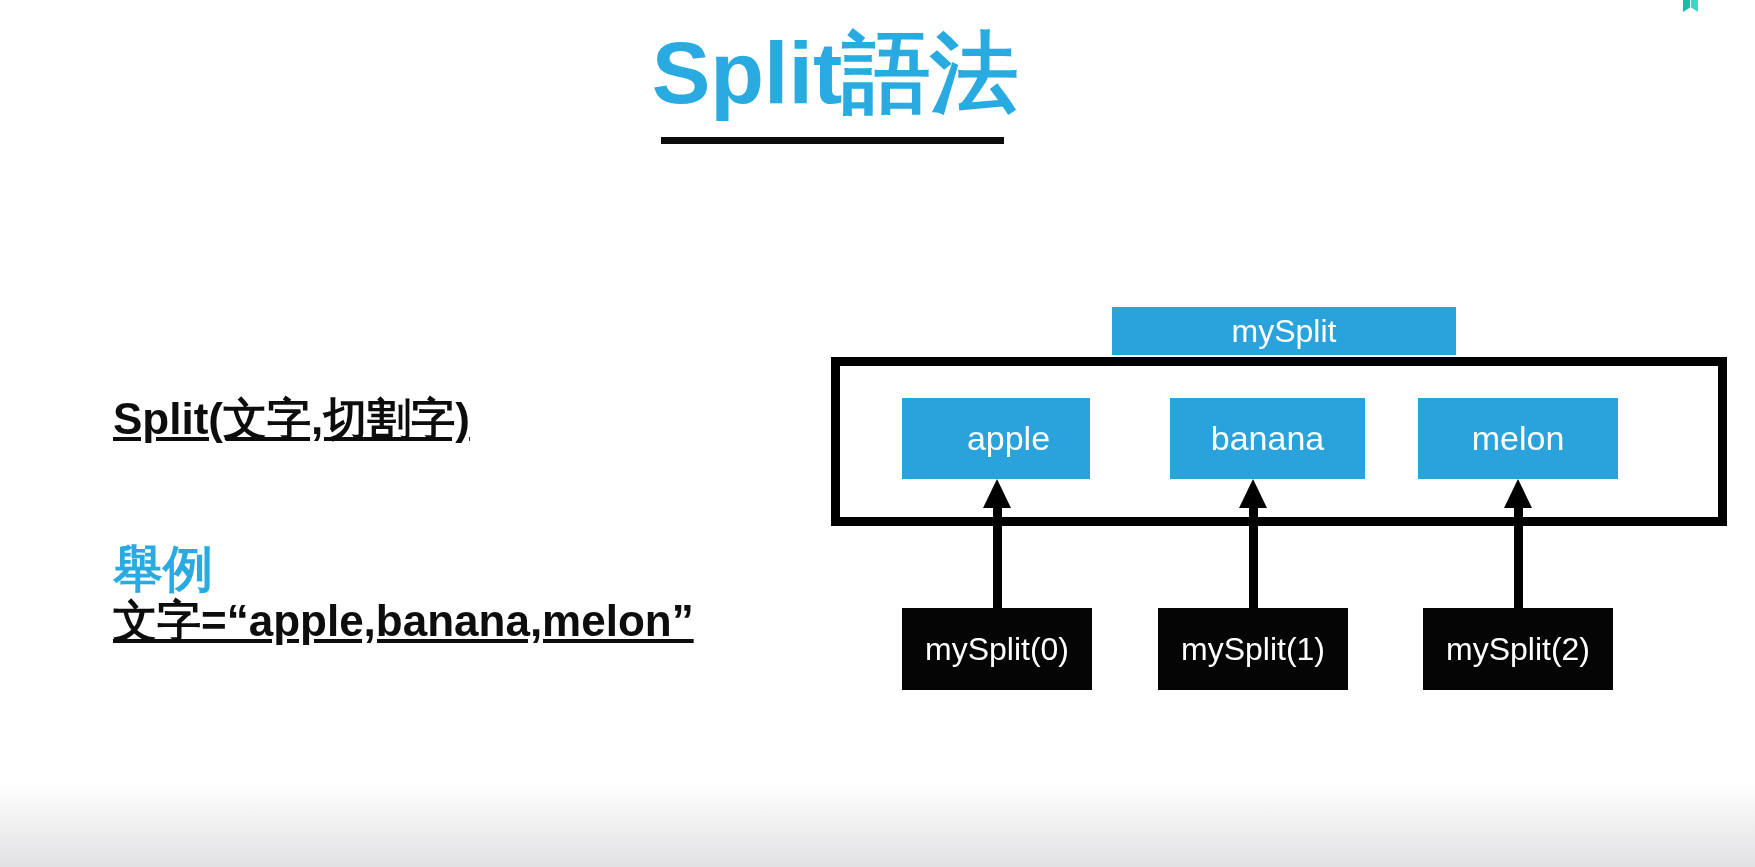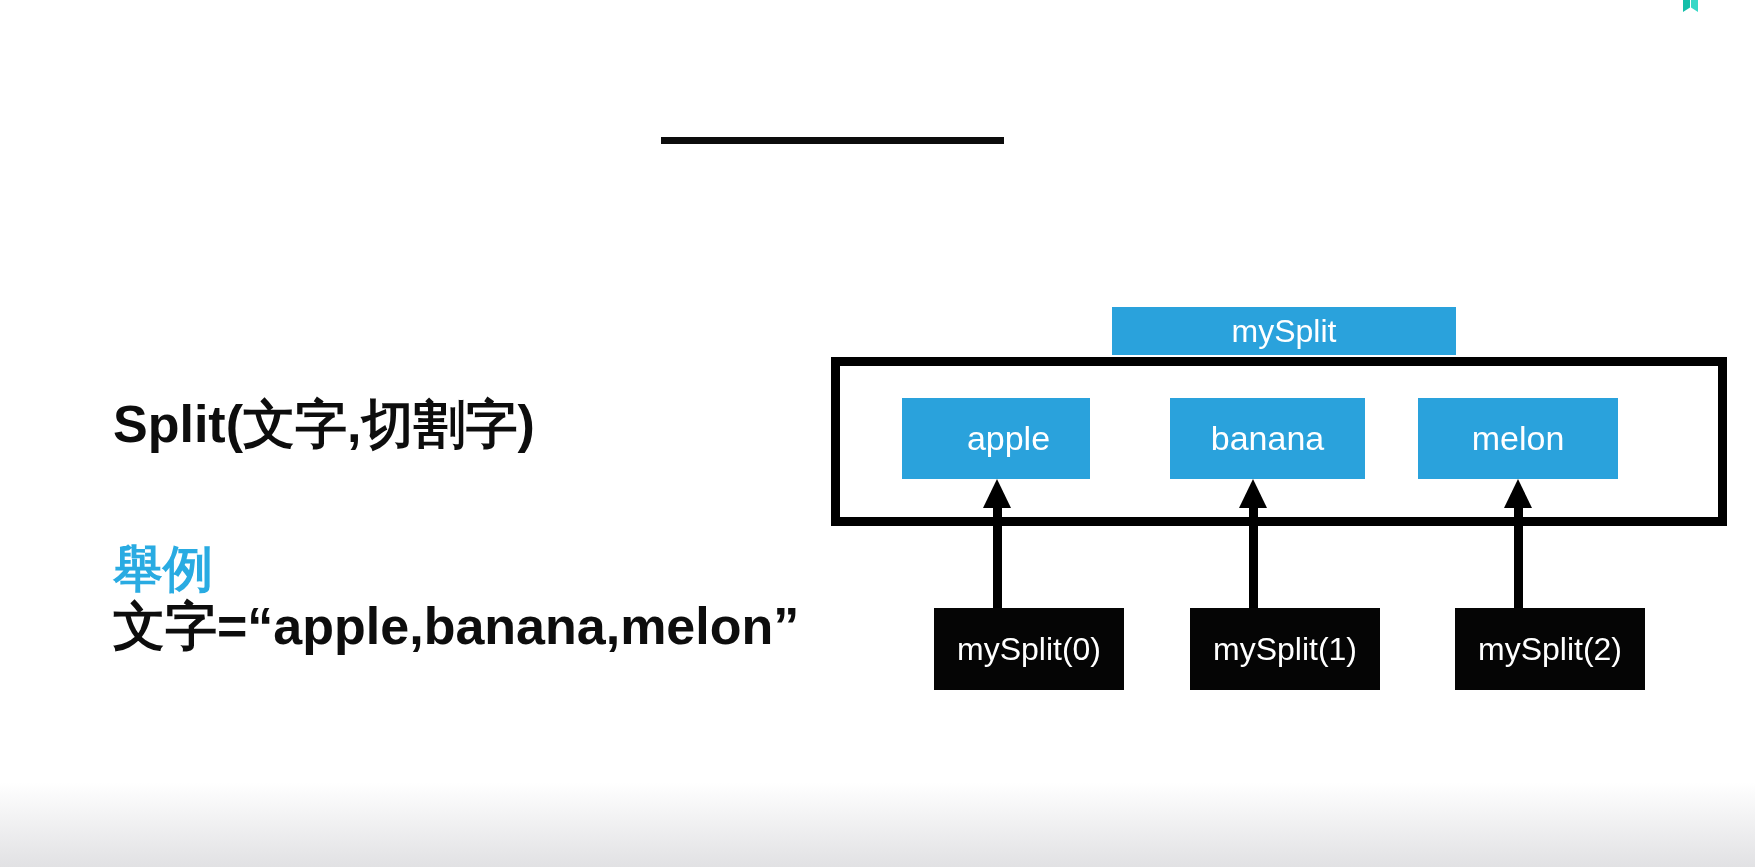--- a/index.html
+++ b/index.html
@@ -41,22 +41,22 @@
   }
 
   
   .blue-heading {
     position: absolute; left: 113px;
     font-size: 50px; font-weight: bold;
     color: #29abe2; white-space: nowrap;
   }
   .code-line {
     position: absolute; left: 113px;
-    font-size: 52px; font-weight: bold;
-    color: #0d0d0d; white-space: nowrap;
+    font-size: 44px; font-weight: bold;
+    color: #0d0d0d; white-space: nowrap; text-decoration: underline;
   }
   .usage-heading  { top: 334px; }
   .usage-code     { top: 390px; }
   .example-heading{ top: 536px; }
   .example-line1  { top: 592px; }
   .example-line2  { top: 642px; }
 
   
   .array-label-box {
     position: absolute; left: 1112px; top: 307px;
@@ -78,21 +78,21 @@
     display: flex; align-items: center; justify-content: center;
   }
   .element-0 { left: 902px;  width: 188px; padding-left: 25px; }
   .element-1 { left: 1170px; width: 195px; align-items: center; }
   .element-2 { left: 1418px; width: 200px; }
 
   .index-box {
     position: absolute; top: 608px; height: 82px; width: 190px;
     background: #050505;
     color: #ffffff; font-size: 32px;
-    display: flex; align-items: center; justify-content: center; margin-left: 32px;
+    display: flex; align-items: center; justify-content: center;
   }
   .index-0 { left: 902px; }
   .index-1 { left: 1158px; }
   .index-2 { left: 1423px; text-align: right; }
 
   .arrow-shaft {
     position: absolute; top: 503px; height: 105px; width: 9px;
     background: #000000;
   }
   .arrow-head {
@@ -120,20 +120,21 @@
 </head>
 <body>
 
 <div class="slide">
 
   <div class="watermark">
     <div class="wm-bar left"></div>
     <div class="wm-bar right"></div>
   </div>
 
+  <div class="page-title">Split語法</div>
   <div class="title-underline"></div>
 
   <div class="code-line usage-code">Split(文字,切割字)</div>
 
   <div class="blue-heading example-heading">舉例</div>
   <div class="code-line example-line1">文字=“apple,banana,melon”</div>
 
   <div>
 
     <div class="array-label-box">

